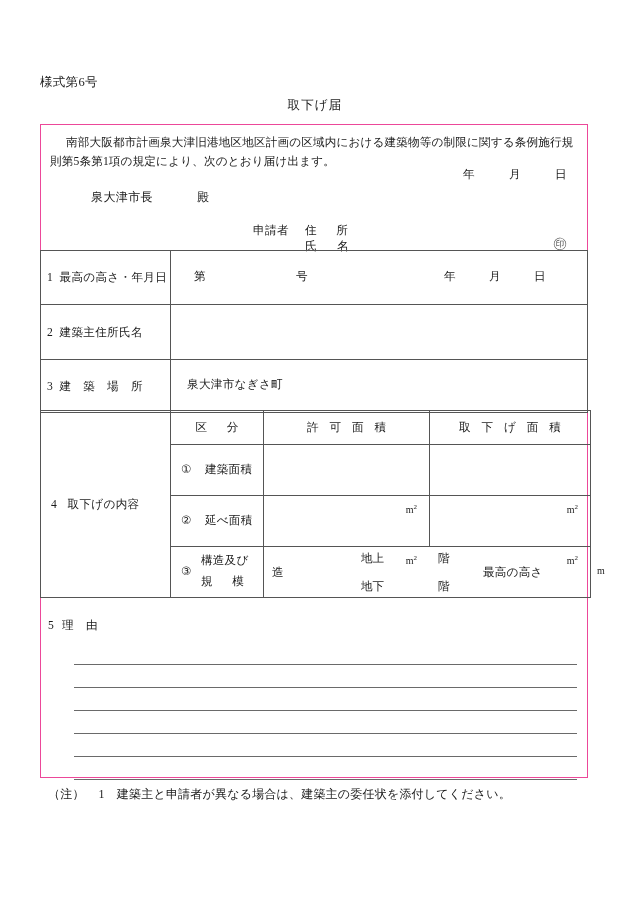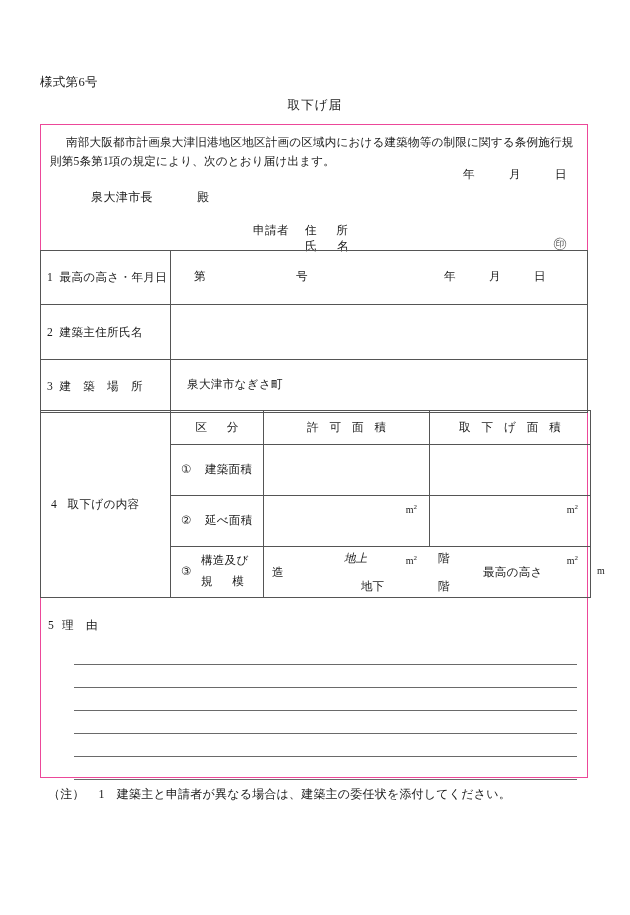--- a/index.html
+++ b/index.html
@@ -262,21 +262,21 @@
     left: 30px;
     top: 27px;
     letter-spacing: 4px;
     white-space: nowrap;
   }
   .struct-body {
     position: relative;
     height: 50px;
   }
   .sb-jyo   { position: absolute; left: 8px;  top: 18px; }
-  .sb-above { position: absolute; left: 80px; top: 4px; font-style: italic; }
+  .sb-above { position: absolute; left: 97px; top: 4px; }
   .sb-kai1  { position: absolute; left: 174px; top: 4px; }
   .sb-below { position: absolute; left: 97px; top: 32px; }
   .sb-kai2  { position: absolute; left: 174px; top: 32px; }
   .sb-maxh  { position: absolute; left: 219px; top: 18px; letter-spacing: 0.2px; }
   .sb-m     { position: absolute; left: 333px; top: 18px; font-size: 10px; }
 
   
   .sec5 {
     position: absolute;
     left: 0;

